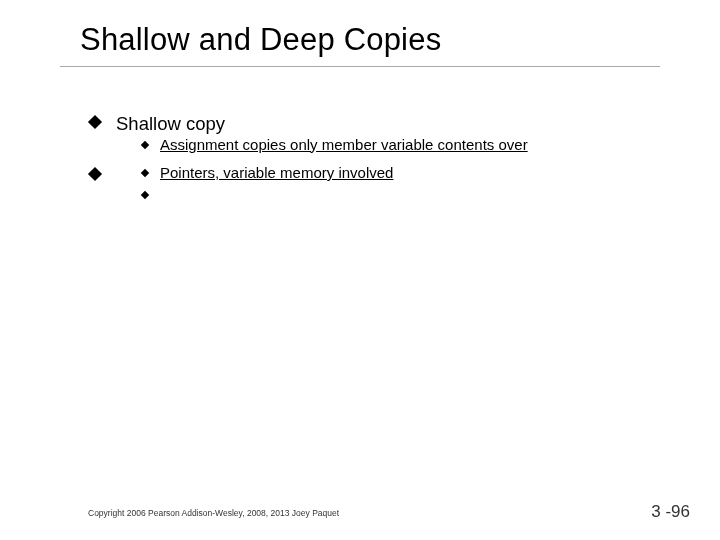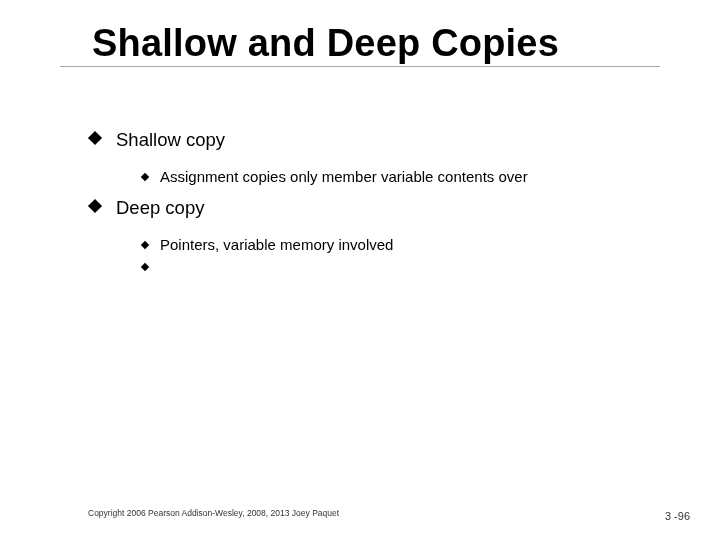--- a/index.html
+++ b/index.html
@@ -1,54 +1,54 @@
 <!DOCTYPE html>
 <html><head>
 <meta charset="utf-8">
 <style>
   * { margin: 0; padding: 0; box-sizing: border-box; }
   html, body { width: 720px; height: 540px; background: #fff; font-family: Arial, Helvetica, sans-serif; color: #000; }
   .slide { position: relative; width: 720px; height: 540px; }
   .title {
     position: absolute;
-    left: 92px;
+    left: 80px;
     top: 22px;
-    font-size: 38px;
-    font-weight: bold;
+    font-size: 31px;
+    font-weight: normal;
     letter-spacing: 0.2px;
   }
   .divider {
     position: absolute;
     left: 60px;
     top: 66px;
     width: 600px;
     height: 1px;
     background: #aaa;
   }
   .body {
     position: absolute;
     left: 90px;
-    top: 128px;
+    top: 112px;
     width: 560px;
     font-size: 18.5px;
     line-height: 1.28;
   }
   .lvl1 { list-style: none; }
   .lvl1 > li { position: relative; padding-left: 26px; margin-bottom: 10px; }
   .lvl1 > li > .bullet {
     position: absolute;
     left: 0;
     top: 5px;
     width: 10px;
     height: 10px;
     background: #000;
     transform: rotate(45deg);
   }
   .lvl1 > li > .label { font-size: 18.5px; }
-  .lvl2 { list-style: none; margin-top: 16px; margin-left: 26px; }
+  .lvl2 { list-style: none; margin-top: 0; margin-left: 26px; text-decoration: underline; }
   .lvl2 > li { position: relative; padding-left: 18px; font-size: 15px; line-height: 1.22; margin-bottom: 4px; max-width: 400px; }
   .lvl2 > li > .bullet {
     position: absolute;
     left: 0;
     top: 6px;
     width: 6px;
     height: 6px;
     background: #000;
     transform: rotate(45deg);
   }
@@ -56,21 +56,21 @@
     position: absolute;
     left: 88px;
     bottom: 22px;
     font-size: 8.5px;
     color: #333;
   }
   .footer-right {
     position: absolute;
     right: 30px;
     bottom: 18px;
-    font-size: 11px;
+    font-size: 17px;
     color: #333;
   }
 </style>
 </head>
 <body>
 
 <div class="slide">
   <h1 class="title">Shallow and Deep Copies</h1>
   <div class="divider"></div>
 
@@ -83,21 +83,20 @@
         <ul class="lvl2">
           <li>
             <span class="bullet"></span>
             <span>Assignment copies only member variable contents over</span>
           </li>
         </ul>
       </li>
 
       <li>
         <span class="bullet"></span>
-        <span class="label">Deep copy</span>
         <ul class="lvl2">
           <li>
             <span class="bullet"></span>
             <span>Pointers, variable memory involved</span>
           </li>
           <li>
             <span class="bullet"></span>
           </li>
         </ul>
       </li>

